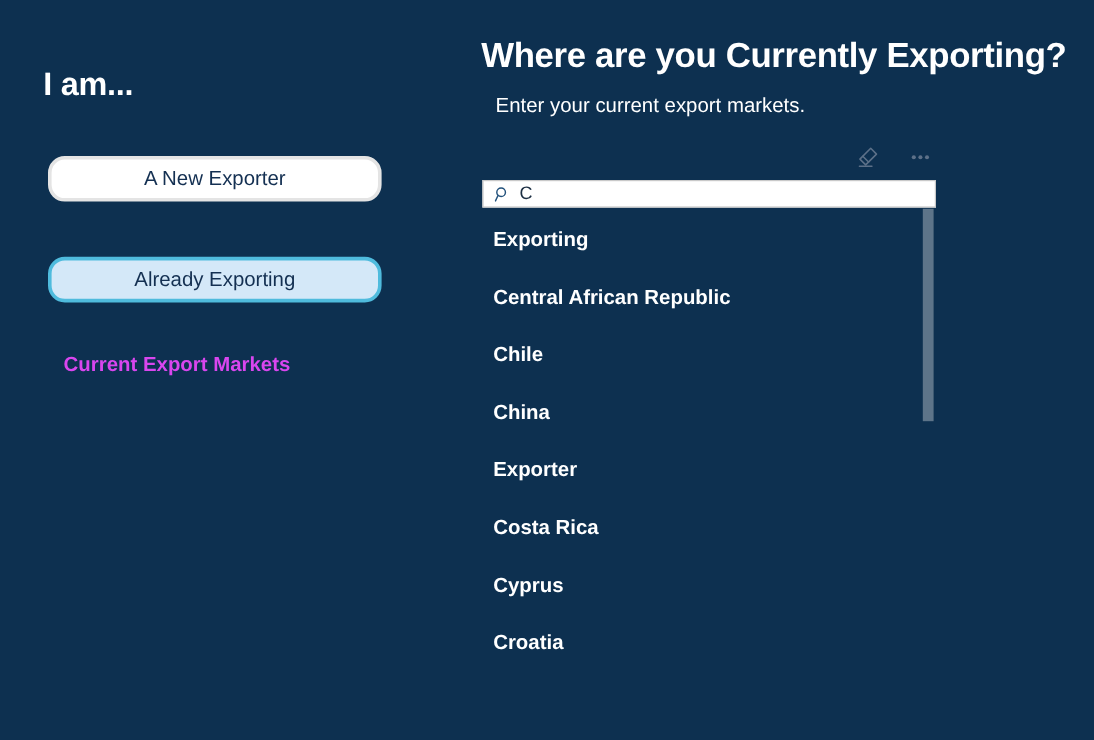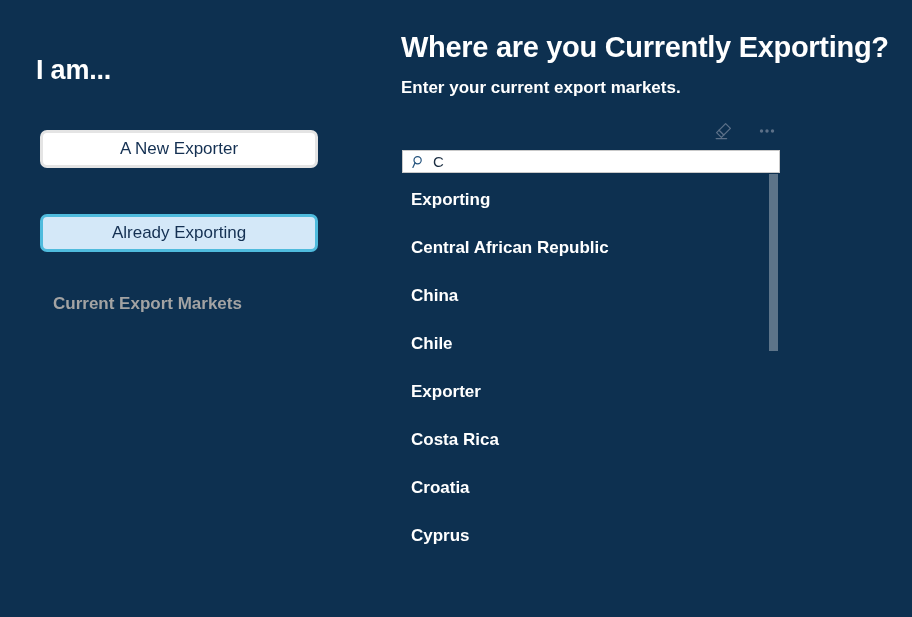--- a/index.html
+++ b/index.html
@@ -35,21 +35,21 @@
     color: #ffffff;
     letter-spacing: -0.2px;
     white-space: nowrap;
   }
 
   .choice-button {
     position: absolute;
     left: 40px;
     width: 278px;
     height: 38px;
-    border-radius: 7px;
+    border-radius: 14px;
     display: flex;
     align-items: center;
     justify-content: center;
     font-size: 17px;
     font-weight: 400;
     color: #143052;
     cursor: pointer;
     white-space: nowrap;
   }
 
@@ -65,21 +65,21 @@
     border: 3px solid #4fbbdd;
     justify-content: center;
   }
 
   .markets-label {
     position: absolute;
     left: 53px;
     top: 294px;
     font-size: 17px;
     font-weight: 700;
-    color: #a3a3a3;
+    color: #d946ef;
     white-space: nowrap;
   }
 
   
   .right-panel {
     position: absolute;
     left: 380px;
     top: 0;
     width: 532px;
     height: 555px;
@@ -91,24 +91,24 @@
     top: 31px;
     font-size: 29px;
     font-weight: 700;
     color: #ffffff;
     letter-spacing: -0.3px;
     white-space: nowrap;
   }
 
   .panel-subtitle {
     position: absolute;
-    left: 21px;
+    left: 33px;
     top: 78px;
     font-size: 17px;
-    font-weight: 700;
+    font-weight: 400;
     color: #ffffff;
     white-space: nowrap;
   }
 
   
   .tool-icons {
     position: absolute;
     right: 132px;
     top: 118px;
     display: flex;
@@ -259,36 +259,36 @@
   </div>
 
   <div class="results-list">
     <div class="result-item">
       <span>Exporting</span>
     </div>
     <div class="result-item">
       <span>Central African Republic</span>
     </div>
     <div class="result-item">
+      <span>Chile</span>
+    </div>
+    <div class="result-item">
       <span>China</span>
     </div>
     <div class="result-item">
-      <span>Chile</span>
-    </div>
-    <div class="result-item">
       <span>Exporter</span>
     </div>
     <div class="result-item">
       <span>Costa Rica</span>
     </div>
     <div class="result-item">
+      <span>Cyprus</span>
+    </div>
+    <div class="result-item">
       <span>Croatia</span>
-    </div>
-    <div class="result-item">
-      <span>Cyprus</span>
     </div>
   </div>
 
   <div class="scroll-track">
     <div class="scroll-thumb"></div>
   </div>
 
 </div>
 
 </body></html>

